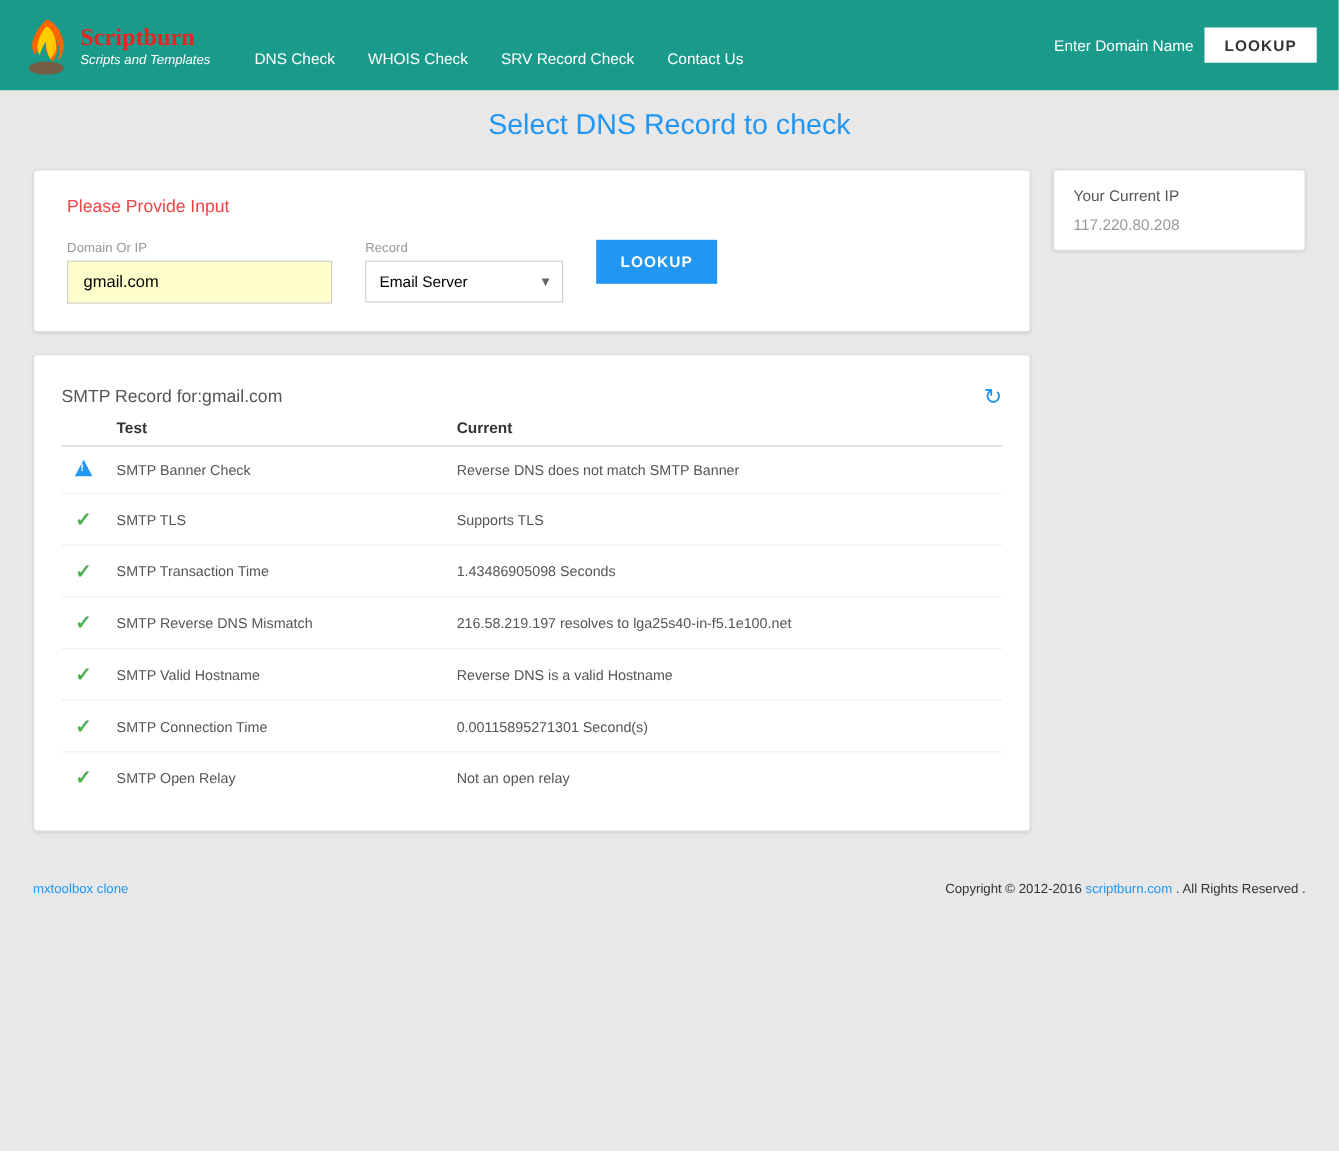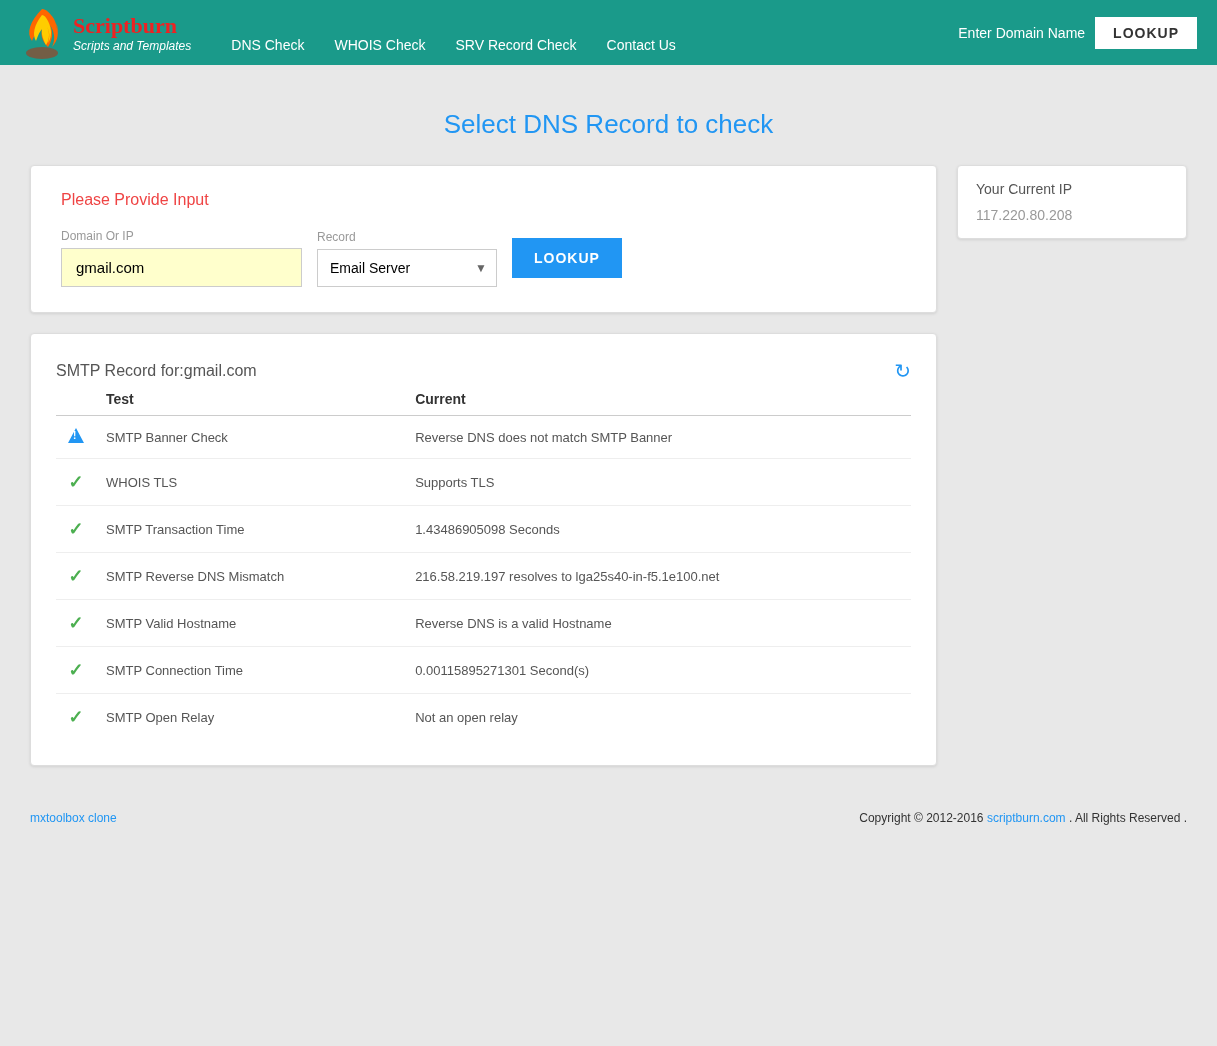--- a/index.html
+++ b/index.html
@@ -4,21 +4,21 @@
   <style>
     * { box-sizing: border-box; margin: 0; padding: 0; }
     body { font-family: Arial, sans-serif; background: #e8e8e8; min-height: 1046px; width: 1217px; }
 
     
     .navbar {
       background: #1a9a8a;
       display: flex;
       align-items: center;
       padding: 0 20px;
-      height: 65px;
+      height: 82px;
     }
     .logo-area {
       display: flex;
       align-items: center;
       margin-right: 30px;
     }
     .logo-flame {
       width: 45px;
       height: 55px;
       margin-right: 8px;
@@ -70,22 +70,22 @@
       box-shadow: 0 1px 3px rgba(0,0,0,0.1);
     }
     .card-title {
       font-size: 16px;
       color: #ef4444;
       margin-bottom: 20px;
       font-weight: normal;
     }
     .input-row {
       display: flex;
-      align-items: center;
-      gap: 15px;
+      align-items: flex-start;
+      gap: 30px;
     }
     .field-group { display: flex; flex-direction: column; gap: 5px; }
     .field-label { font-size: 12px; color: #999; }
     .domain-input {
       background: #ffffcc;
       border: 1px solid #ccc;
       padding: 10px 14px;
       font-size: 15px;
       width: 241px;
       outline: none;
@@ -218,21 +218,21 @@
     <a class="nav-link">WHOIS Check</a>
     <a class="nav-link">SRV Record Check</a>
     <a class="nav-link">Contact Us</a>
   </div>
   <div class="nav-right">
     <span class="nav-domain-label">Enter Domain Name</span>
     <button class="lookup-btn-nav">LOOKUP</button>
   </div>
 </nav>
 
-<div style="padding: 44px 30px 10px 30px;">
+<div style="padding: 16px 30px 10px 30px;">
   <h1 class="page-title">Select DNS Record to check</h1>
 
   <div class="layout-wrap">
     <div class="main-col">
 
       <div class="card">
         <div class="card-title">Please Provide Input</div>
         <div class="input-row">
           <div class="field-group">
             <label class="field-label">Domain Or IP</label>
@@ -268,21 +268,21 @@
             </tr>
           </thead>
           <tbody id="results-tbody">
           <tr>
                 <td class="icon-col"><span style="display:inline-block;width:0;height:0;border-left:8px solid transparent;border-right:8px solid transparent;border-bottom:15px solid #2196f3;position:relative;"><span style="position:absolute;top:2px;left:-3px;font-size:10px;font-weight:bold;color:#fff;">!</span></span></td>
                 <td>SMTP Banner Check</td>
                 <td>Reverse DNS does not match SMTP Banner</td>
               </tr>
               <tr>
                 <td class="icon-col"><span style="color:#4caf50;font-size:18px;font-weight:bold;">✓</span></td>
-                <td>WHOIS TLS</td>
+                <td>SMTP TLS</td>
                 <td>Supports TLS</td>
               </tr>
               <tr>
                 <td class="icon-col"><span style="color:#4caf50;font-size:18px;font-weight:bold;">✓</span></td>
                 <td>SMTP Transaction Time</td>
                 <td>1.43486905098 Seconds</td>
               </tr>
               <tr>
                 <td class="icon-col"><span style="color:#4caf50;font-size:18px;font-weight:bold;">✓</span></td>
                 <td>SMTP Reverse DNS Mismatch</td>

